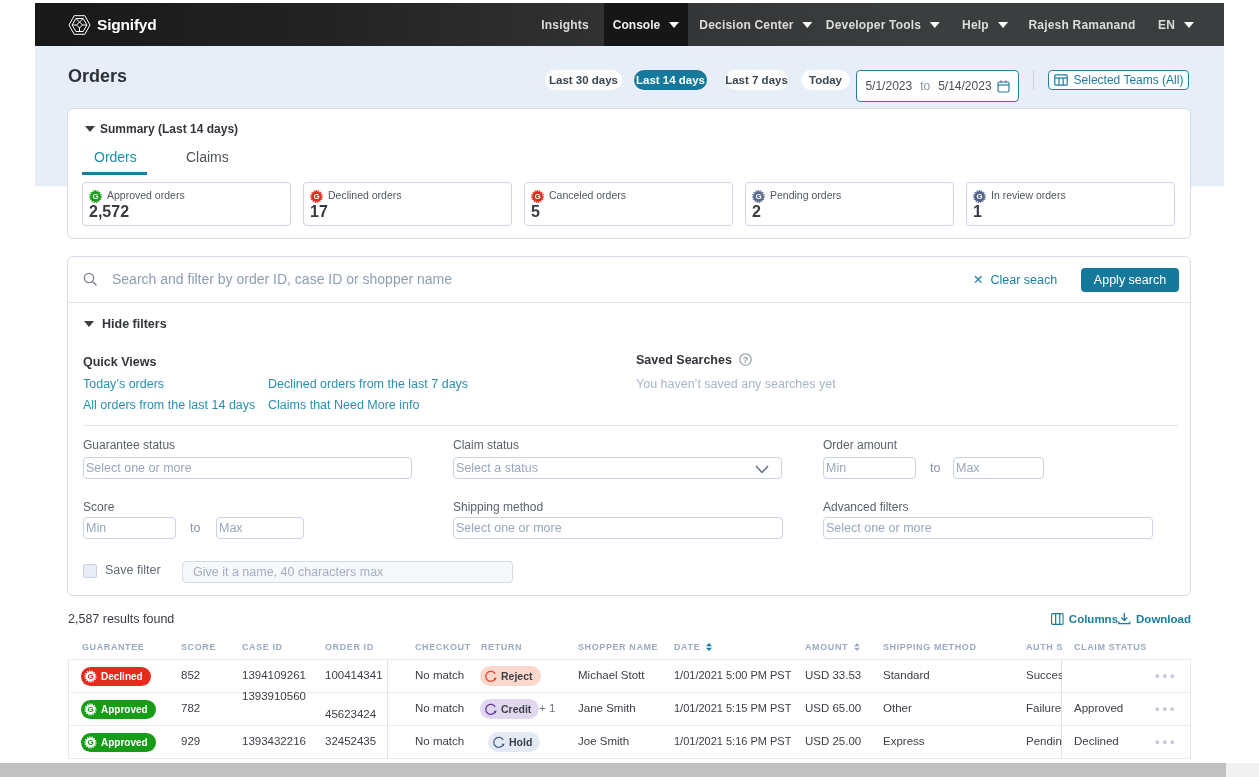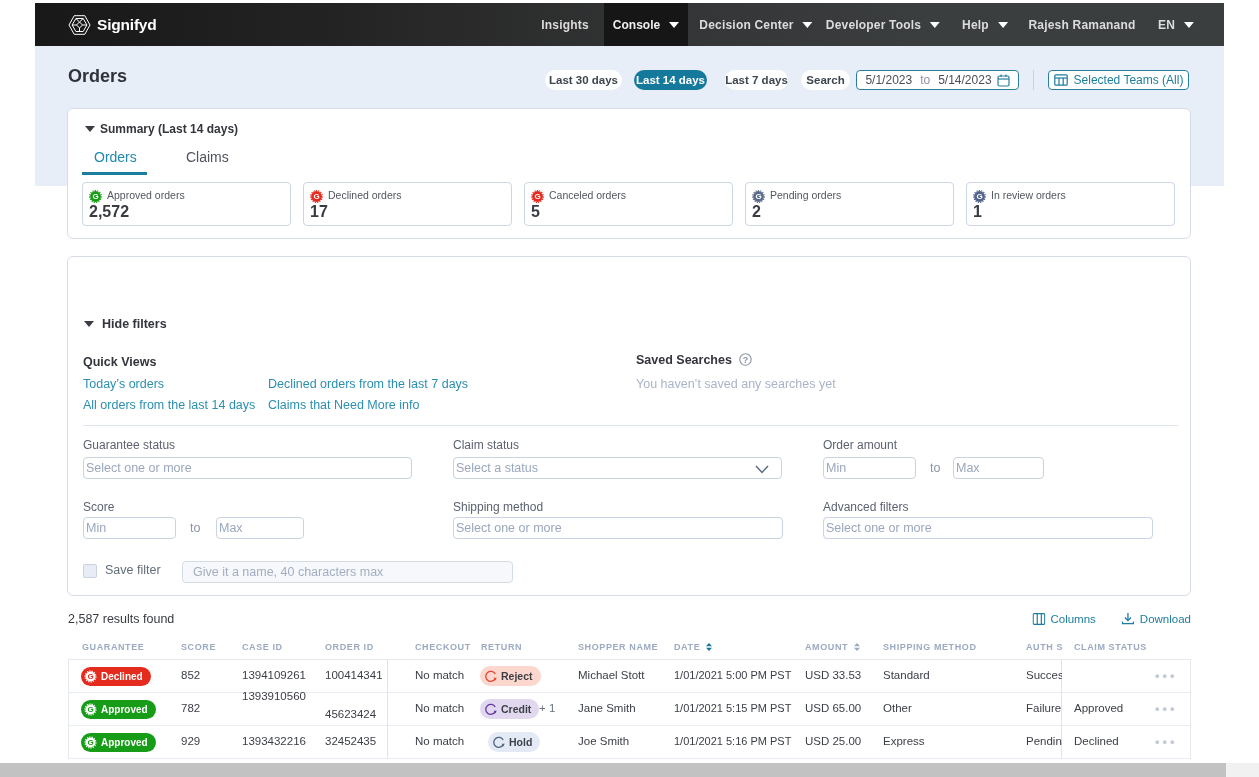--- a/index.html
+++ b/index.html
@@ -23,21 +23,21 @@
 
   
   #band { left:35px; top:46px; width:1189px; height:140px; background:#e8eef7; }
 
   h1 { position:absolute; left:68px; top:66px; font-size:18px; font-weight:bold; color:#30323a; }
 
   
   .pill { position:absolute; top:70px; height:20px; border-radius:10px; background:#fff; white-space:nowrap;
     display:flex; align-items:center; justify-content:center; font-size:11.5px; font-weight:bold; color:#3c4650; }
   .pill.active { background:#15799c; color:#fff; }
-  #datebox { position:absolute; left:856px; top:70px; width:163px; height:20px; border:1px solid #2a7f9f;
+  #datebox { position:absolute; left:856px; top:70px; width:163px; height:32px; border:1px solid #2a7f9f;
     border-radius:4px; background:#fff; display:flex; align-items:center; justify-content:center;
     font-size:12px; color:#4a4e58; white-space:nowrap; }
   #datebox .to { color:#8b93a5; margin:0 8px; }
   #vdiv1 { position:absolute; left:1033px; top:70px; width:1px; height:20px; background:#c9d2e0; }
   #teamsbtn { position:absolute; left:1048px; top:70px; width:141px; height:20px; border:1px solid #2a7f9f;
     border-radius:4px; background:#fff; display:flex; align-items:center; justify-content:center;
     font-size:12px; color:#1d7d9e; gap:6px; white-space:nowrap; }
 
   
   .card { position:absolute; left:67px; width:1124px; background:#fff; border:1px solid #d6dde9; border-radius:6px; }
@@ -78,22 +78,22 @@
   .toword { position:absolute; font-size:12.5px; color:#8b93a5; }
 
   #savecheck { position:absolute; left:15px; top:307px; width:14px; height:14px; background:#e8edf5;
     border:1px solid #c8d2e2; border-radius:2px; }
   #savelab { position:absolute; left:37px; top:306px; font-size:12.5px; color:#646c7a; }
   #saveinput { position:absolute; left:114px; top:304px; width:331px; height:22px; background:#f6f8fb;
     border:1px solid #d3dbe7; border-radius:4px; font-size:12.5px; color:#a3aec2; display:flex; align-items:center; padding-left:10px; }
 
   
   #results { position:absolute; left:68px; top:612px; font-size:12.5px; color:#383b42; }
-  #tablelinks { position:absolute; top:612px; left:1191px; transform:translateX(-100%); display:flex; align-items:center; gap:26px;
-    font-size:11.5px; color:#1d7d9e; white-space:nowrap; }
+  #tablelinks { position:absolute; top:612px; left:1191px; transform:translateX(-100%); display:flex; align-items:center; gap:0;
+    font-size:11.5px; color:#1d7d9e; white-space:nowrap;font-weight:bold; }
   #tablelinks .lk { display:flex; align-items:center; gap:5px; }
 
   .th { position:absolute; top:642px; font-size:9px; font-weight:bold; letter-spacing:.6px; color:#9caac1; white-space:nowrap; }
   #tablebox { position:absolute; left:68px; top:659px; width:1123px; height:100px;
     border-top:1px solid #e4e9f0; border-left:1px solid #e4e9f0; border-right:1px solid #e4e9f0; background:#fff; }
   .trow { position:absolute; left:0; width:100%; height:33px; border-bottom:1px solid #e9edf3; }
   .vline { position:absolute; top:659px; height:100px; width:1px; background:#dfe4ec; }
   .td { position:absolute; font-size:11.5px; color:#3b3e47; white-space:nowrap; }
 
   .gpill { position:absolute; height:19px; border-radius:10px; display:flex; align-items:center; white-space:nowrap;
@@ -133,21 +133,21 @@
     <div class="item" style="left:1047px;">Rajesh Ramanand</div>
     <div class="item" style="left:1141px;">EN<span class="tri"></span></div>
   </div>
 
   <div id="band" class="abs"></div>
   <h1>Orders</h1>
 
   <div class="pill" style="left:545px; width:77px;">Last 30 days</div>
   <div class="pill active" style="left:634px; width:73px;">Last 14 days</div>
   <div class="pill" style="left:725px; width:63px;">Last 7 days</div>
-  <div class="pill" style="left:801px; width:49px;">Search</div>
+  <div class="pill" style="left:801px; width:49px;">Today</div>
   <div id="datebox">
       <span>5/1/2023</span>
       <span class="to">to</span>
       <span>5/14/2023</span>
     <svg width="13" height="13" viewBox="0 0 13 13" style="margin-left:5px;">
       <g fill="none" stroke="#2a7f9f" stroke-width="1.2">
         <rect x="1" y="2" width="11" height="10" rx="1.5"></rect>
         <line x1="1" y1="5" x2="12" y2="5"></line>
         <line x1="4" y1="0.5" x2="4" y2="3"></line>
         <line x1="9" y1="0.5" x2="9" y2="3"></line>
@@ -214,20 +214,29 @@
           <circle cx="6.5" cy="6.5" r="5.4" fill="#52628a"></circle>
           <circle cx="6.5" cy="6.5" r="5.9" fill="none" stroke="#52628a" stroke-width="1.1" stroke-dasharray="1.2 1.2"></circle>
           <text x="6.5" y="9.3" font-size="8" font-weight="bold" fill="#fff" text-anchor="middle" font-family="Liberation Sans">G</text>
         </svg>
       <div class="lab">In review orders</div>
         <div class="val">1</div>
     </div>
   </div>
 
   <div class="card" id="search">
+    <div id="searchrow">
+      <svg width="15" height="15" viewBox="0 0 15 15" style="position:absolute;left:15px;top:15px;">
+        <circle cx="6" cy="6" r="4.6" fill="none" stroke="#7c828f" stroke-width="1.4"></circle>
+        <line x1="9.5" y1="9.5" x2="13.5" y2="13.5" stroke="#7c828f" stroke-width="1.4"></line>
+      </svg>
+      <div class="ph">Search and filter by order ID, case ID or shopper name</div>
+      <div id="clear">✕&nbsp; Clear seach</div>
+      <div id="applybtn">Apply search</div>
+    </div>
     <div id="hidef"><span class="caret"></span>Hide filters</div>
     <div class="seclab" style="left:15px; top:98px;">Quick Views</div>
     <div class="qlink" style="left:15px; top:120px;">Today’s orders</div>
     <div class="qlink" style="left:200px; top:120px;">Declined orders from the last 7 days</div>
     <div class="qlink" style="left:15px; top:141px;">All orders from the last 14 days</div>
     <div class="qlink" style="left:200px; top:141px;">Claims that Need More info</div>
 
     <div class="seclab" style="left:568px; top:96px;">Saved Searches
       <svg width="13" height="13" viewBox="0 0 13 13" style="vertical-align:-2px; margin-left:4px;">
         <circle cx="6.5" cy="6.5" r="5.7" fill="none" stroke="#8b93a5" stroke-width="1.1"></circle>

